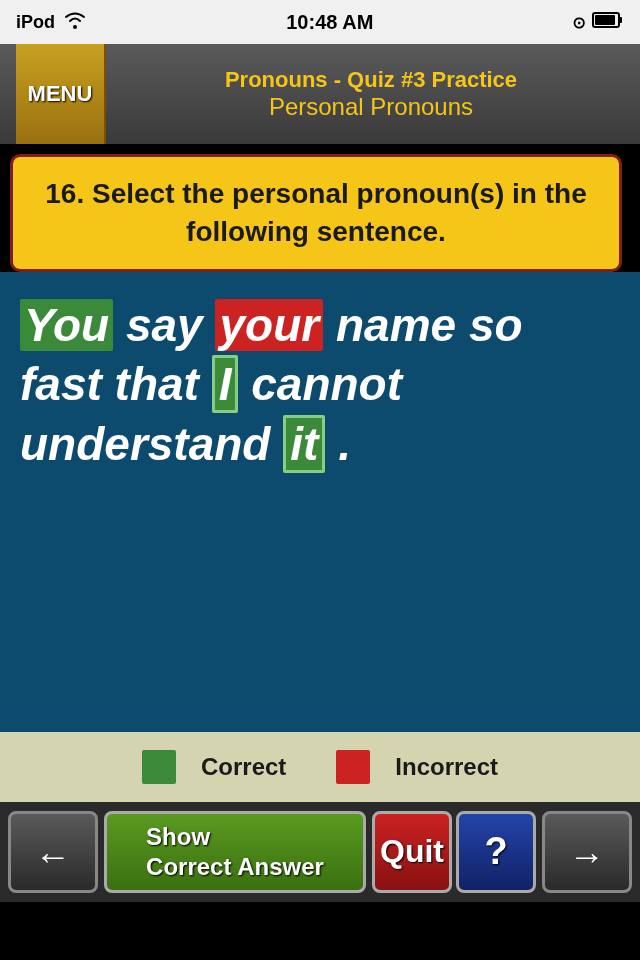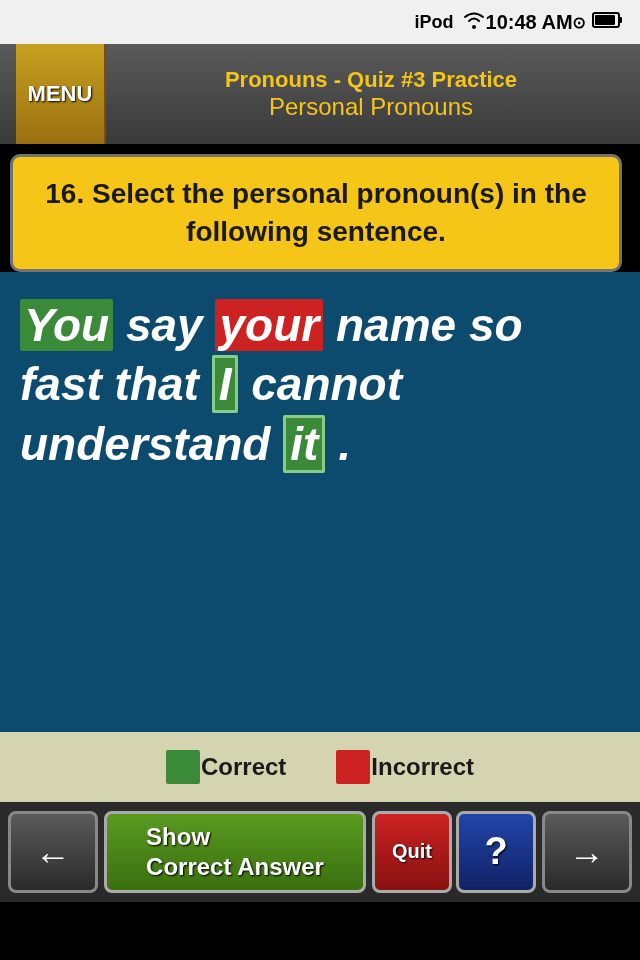--- a/index.html
+++ b/index.html
@@ -12,21 +12,21 @@
       background: #000;
     }
 
     
     #status-bar {
       width: 640px;
       height: 44px;
       background: #f0f0f0;
       display: flex;
       align-items: center;
-      justify-content: flex-end;
+      justify-content: space-between;
       padding: 0 16px;
       font-size: 18px;
       font-weight: 600;
     }
     .status-left {
       display: flex;
       align-items: center;
       gap: 8px;
       font-size: 18px;
     }
@@ -86,21 +86,21 @@
     }
     #header-title .line2 {
       font-size: 24px;
       font-weight: normal;
     }
 
     
     #question-box {
       margin: 10px 18px 0 10px;
       background: #f5c518;
-      border: 3px solid #737373;
+      border: 3px solid #7f1d1d;
       border-radius: 10px;
       padding: 18px 16px;
       text-align: center;
     }
     #question-box .question-text {
       font-size: 28px;
       font-weight: 900;
       color: #1a1a1a;
       line-height: 1.35;
     }
@@ -151,21 +151,21 @@
       width: 640px;
       height: 70px;
       display: flex;
       align-items: center;
       justify-content: center;
       gap: 50px;
     }
     .legend-item {
       display: flex;
       align-items: center;
-      gap: 1px;
+      gap: 25px;
     }
     .legend-box {
       width: 34px;
       height: 34px;
       border-radius: 2px;
     }
     .legend-box.correct { background: #3a8a3a; }
     .legend-box.incorrect { background: #cc2222; }
     .legend-label {
       font-size: 24px;
@@ -232,21 +232,21 @@
       background: linear-gradient(to bottom, #cc2222, #881111);
       border: 3px solid #aaa;
       border-radius: 8px;
       display: flex;
       align-items: center;
       justify-content: center;
       cursor: pointer;
     }
     #quit-button span {
       color: white;
-      font-size: 20px;
+      font-size: 32px;
       font-weight: 900;
       text-shadow: 1px 1px 2px #000;
     }
     #help-button {
       width: 80px;
       height: 82px;
       background: linear-gradient(to bottom, #2244aa, #112266);
       border: 3px solid #aaa;
       border-radius: 8px;
       display: flex;

